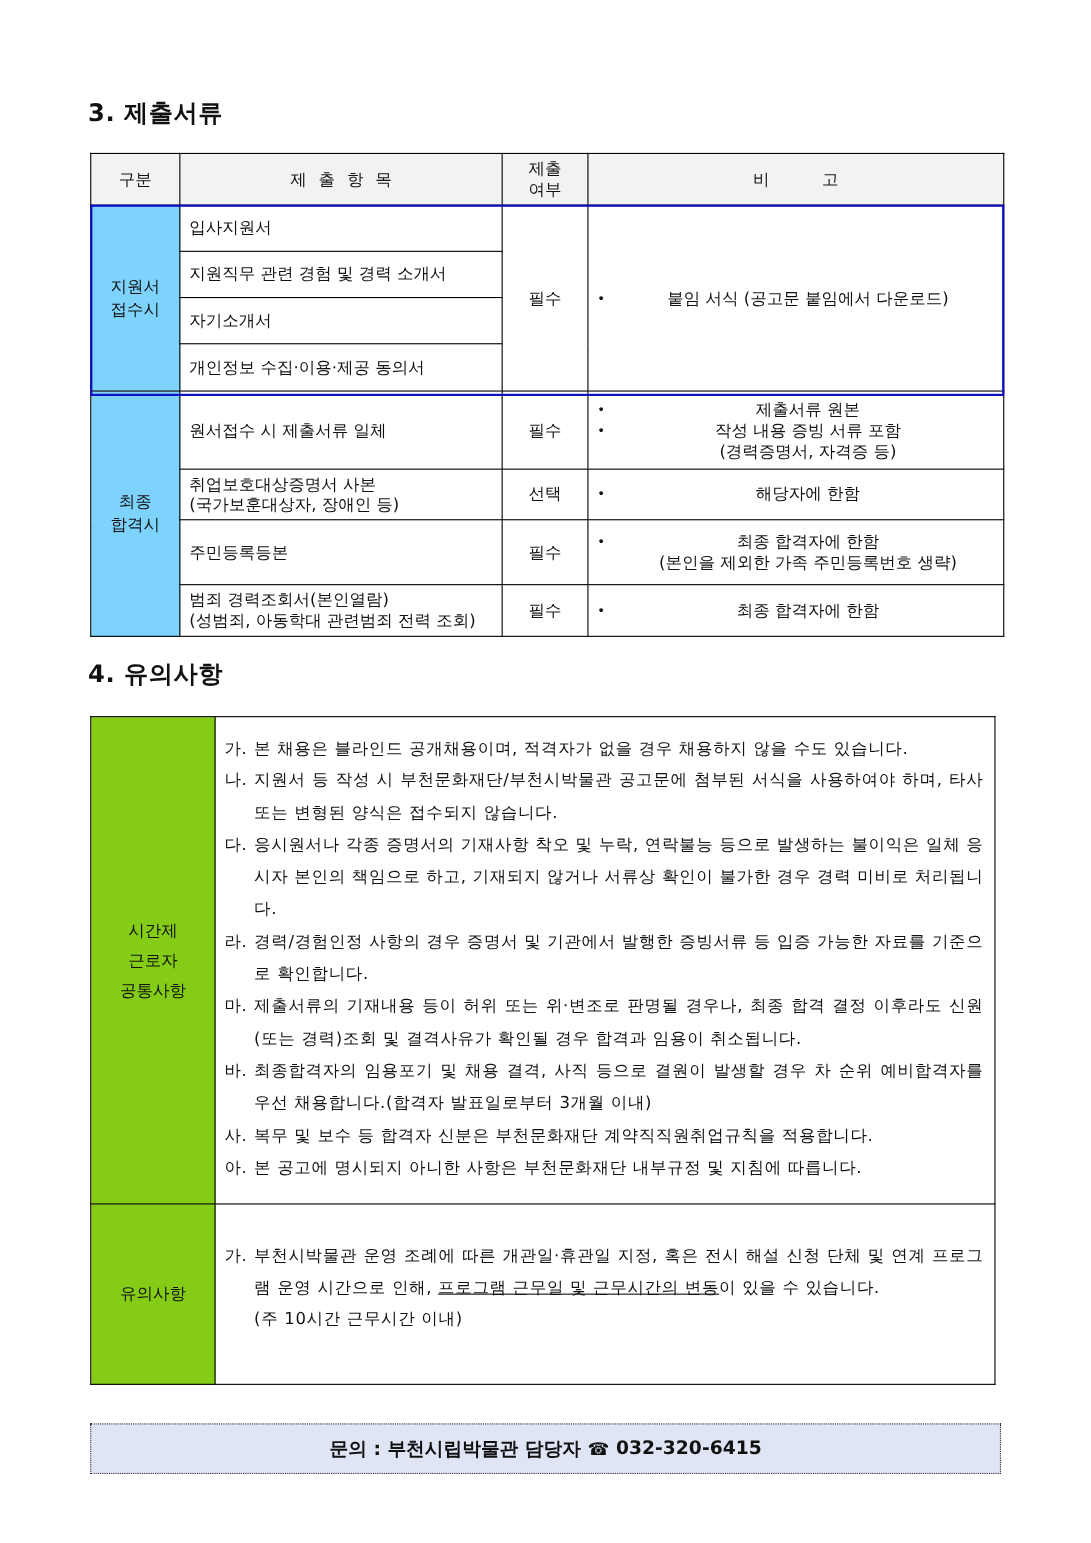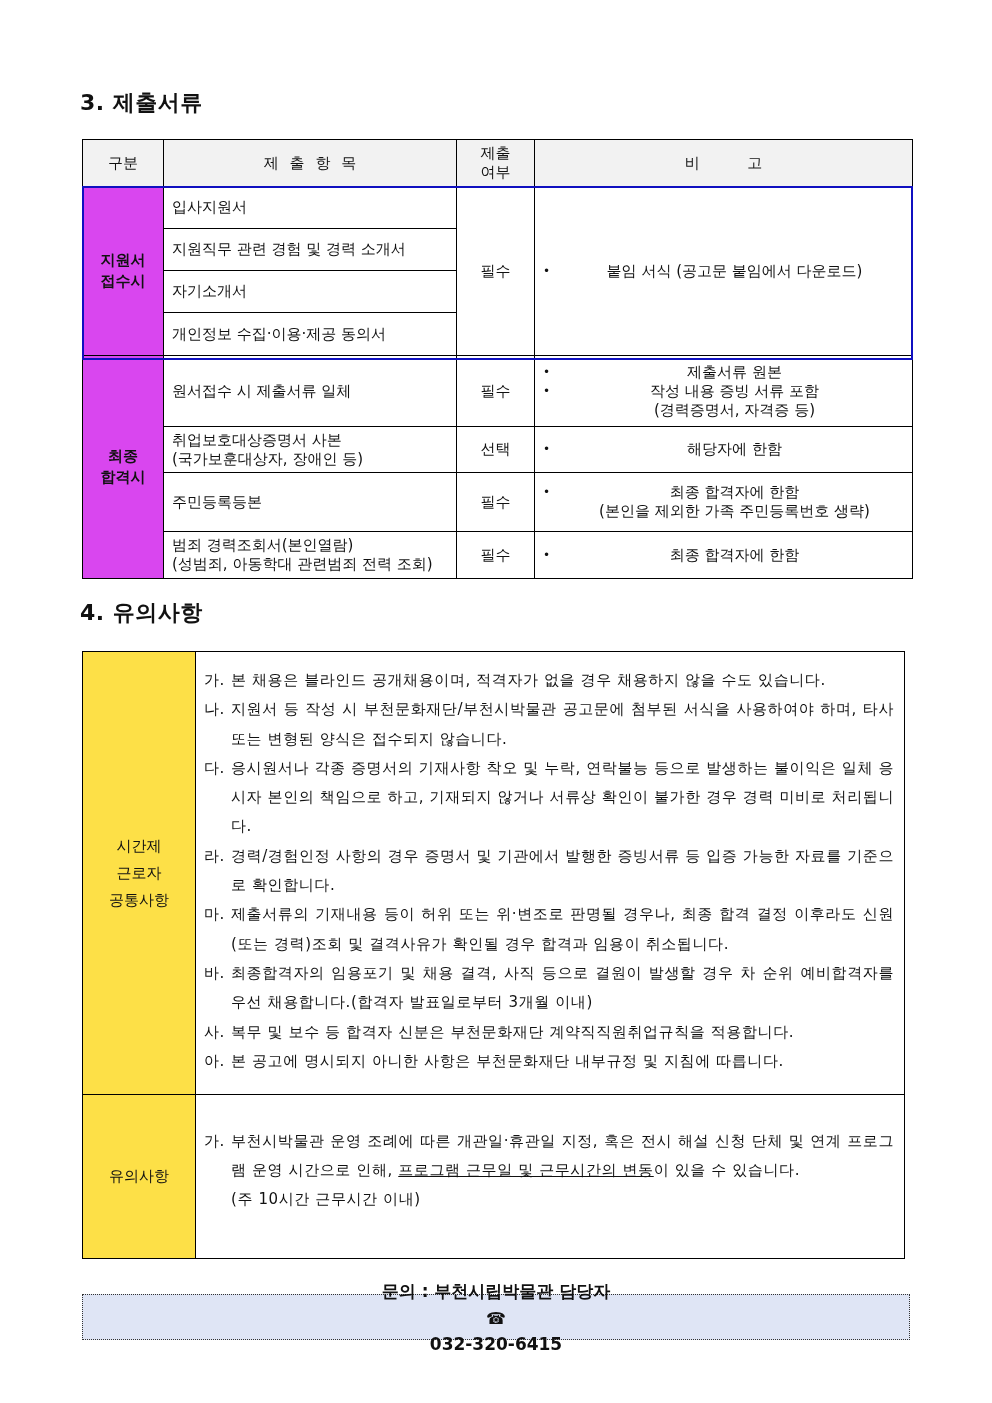--- a/index.html
+++ b/index.html
@@ -21,21 +21,21 @@
     position: absolute; left: 82px; top: 139px;
     width: 830px; border-collapse: collapse; table-layout: fixed;
     font-size: 15px;
     border-radius: 23px;
   }
   .t3 td, .t3 th { border: 1px solid #000; padding: 0; }
   .t3 th {
     background: #f2f2f2; font-weight: normal; height: 46px;
     text-align: center; font-size: 15px; line-height: 19px;
   }
-  .t3 .cat { background: #d946ef; text-align: center; font-weight: bold; line-height: 21px; margin-left: 27px; }
+  .t3 .cat { background: #7dd3fc; text-align: center; font-weight: normal; line-height: 21px; margin-left: 27px; }
   .t3 .item { padding-left: 8px; line-height: 19px; }
   .t3 .req { text-align: center; }
   .t3 .note { padding-left: 8px; line-height: 19px; vertical-align: middle; }
   .t3 .note div { position: relative; padding-left: 14px; text-align: center; }
   .t3 .note .bul::before { content: "•"; position: absolute; left: 0; font-size: 12px; }
   .blue-box {
     position: absolute; left: 82px; top: 186px; width: 827px; height: 170px;
     border: 2px solid #1010c0; pointer-events: none;
   }
   .r1 { height: 42px; }
@@ -44,36 +44,36 @@
   .r4 { height: 59px; }
   .r5 { height: 47px; }
 
   
   .t4 {
     position: absolute; left: 82px; top: 651px; width: 823px;
     border-collapse: collapse; table-layout: fixed; font-size: 15px;
   }
   .t4 td { border: 1px solid #000; }
   .t4 .cat {
-    background: #fde047; text-align: center; font-size: 15px; line-height: 27px; margin-left: 28px;
+    background: #84cc16; text-align: center; font-size: 15px; line-height: 27px; margin-left: 28px;
   }
   .t4 .body { padding: 14px 10px 18px 8px; vertical-align: top; }
   .t4 .nitem {
     position: relative; padding-left: 27px; line-height: 29.3px;
     text-align: justify; letter-spacing: 0.6px; font-size: 15px;
     font-family: "DejaVu Sans", sans-serif;
   }
   .t4 .nitem .mk { position: absolute; left: 0; top: 0; }
   .u { text-decoration: underline; }
 
   .contact {
     position: absolute; left: 82px; top: 1294px; width: 826px; height: 44px;
     background: #dfe5f5; border: 1px dotted #333;
     display: flex; align-items: center; justify-content: center;
-    font-weight: bold; font-size: 17px; gap: 6px; flex-direction: column;
+    font-weight: bold; font-size: 17px; gap: 6px;
   }
   .phone-icon { font-size: 16px; }
 </style>
 </head>
 <body>
 
 <h2 class="heading" id="h3">3.  제출서류</h2>
 
 <table class="t3">
   <colgroup>

